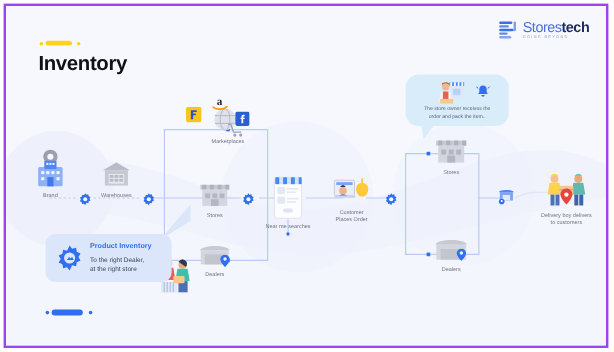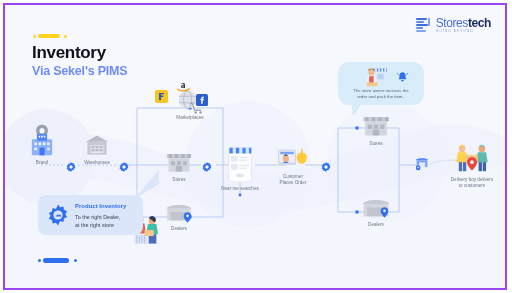--- a/index.html
+++ b/index.html
@@ -77,21 +77,20 @@
     <div class="blob" style="left:-6px;top:104px;width:96px;height:96px;"></div>
     <div class="blob" style="left:180px;top:96px;width:126px;height:126px;opacity:.55;"></div>
     <div class="blob" style="left:322px;top:98px;width:118px;height:118px;opacity:.5;"></div>
 
     <div id="dash-top">
       <span class="seg d1"></span>
         <span class="seg d2"></span>
         <span class="seg d3"></span>
     </div>
     <div id="title">Inventory</div>
-    <div id="subtitle">Via Sekel's PIMS</div>
 
     <div id="dash-bottom">
       <span class="seg d1"></span>
         <span class="seg d2"></span>
         <span class="seg d3"></span>
     </div>
 
     <div id="logo">
       <span class="mark">
         <i style="left:0;top:0;width:11px;height:2px;"></i>

